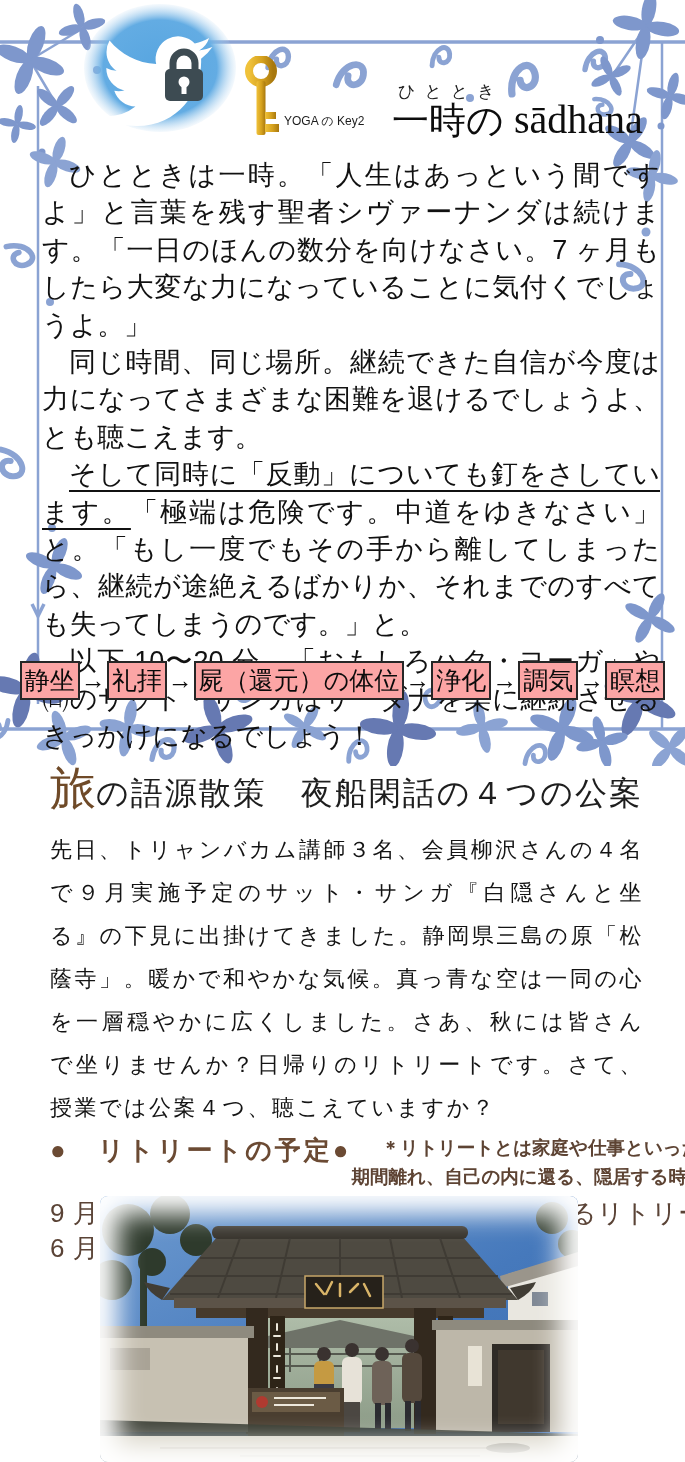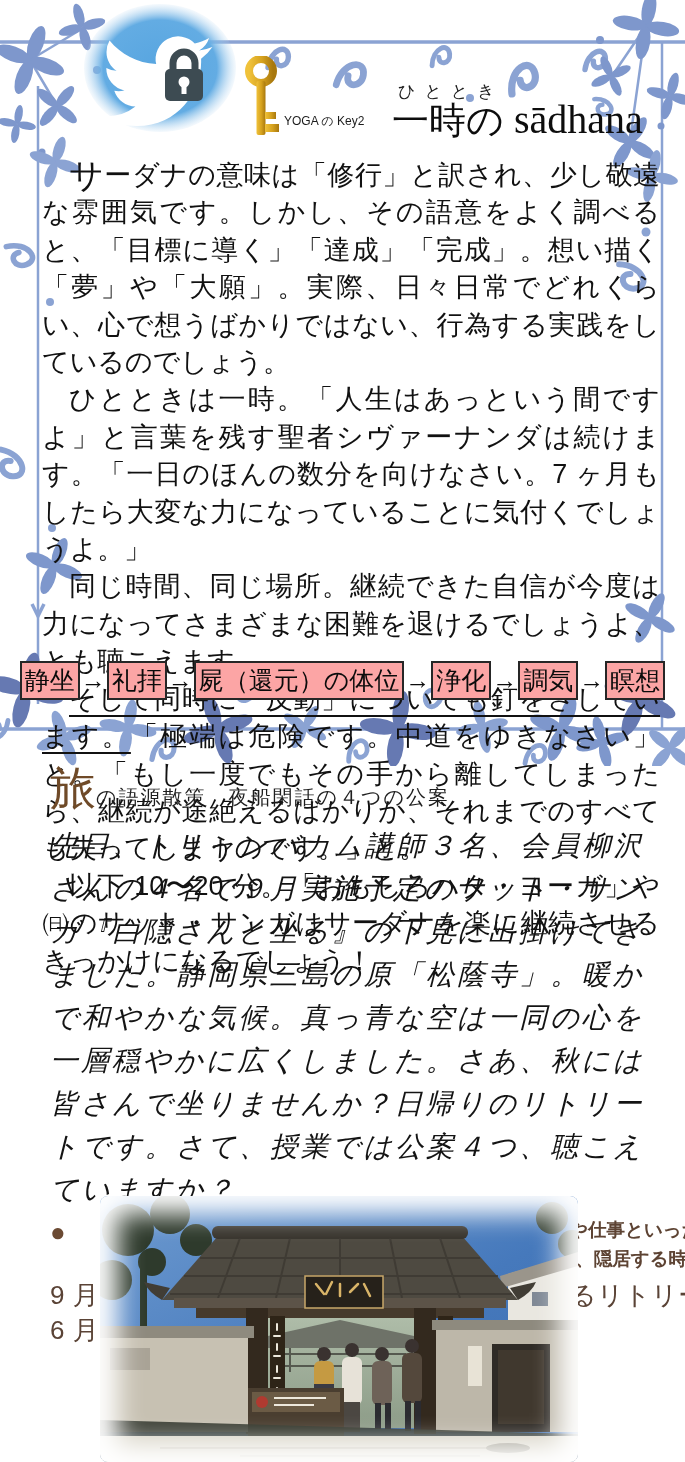--- a/index.html
+++ b/index.html
@@ -29,23 +29,23 @@
   
   .flow{position:absolute;left:0;top:661px;width:685px;display:flex;justify-content:center;
         align-items:center;font-size:25px;}
   .flow .fbox{border:2px solid #262626;background:#fca5a5;padding:1px 3px;white-space:nowrap;color:#0b0b0b;}
   .flow .arr{padding:0 1px;color:#0b0b0b;}
 
   
   .section2{position:absolute;left:50px;top:766px;width:594px;}
   .s2-head{white-space:nowrap;color:#1e1e1e;}
   .s2-head .tabi{font-size:46px;color:#6f4a28;font-family:"Liberation Serif",serif;line-height:1;}
-  .s2-head .rest{font-size:20px;letter-spacing:2px;font-family:Liberation Sans, sans-serif;}
-  .s2-body{margin-top:12px;font-size:28px;line-height:43px;letter-spacing:2.5px;
-           font-family:"Liberation Serif",serif;color:#141414;text-align:justify;font-style:italic;}
+  .s2-head .rest{font-size:32px;letter-spacing:2px;font-family:Liberation Sans, sans-serif;}
+  .s2-body{margin-top:12px;font-size:22px;line-height:43px;letter-spacing:2.5px;
+           font-family:"Liberation Serif",serif;color:#141414;text-align:justify;}
   .retreat-row{margin-top:4px;display:flex;align-items:flex-start;}
   .retreat-label{font-size:26px;font-weight:700;letter-spacing:3px;color:#6b4a33;white-space:nowrap;text-align:right;}
   .retreat-note{font-size:18.5px;line-height:29px;font-weight:700;color:#5d4333;white-space:nowrap;}
   .retreat-note .n1{padding-left:30px;}
   .schedule{margin-top:5px;font-size:26px;line-height:35px;color:#5a4336;letter-spacing:0.5px;white-space:nowrap;}
 
   
   .photo{position:absolute;left:100px;top:1196px;width:478px;height:266px;border-radius:8px;}
   .photo svg{display:block;border-radius:8px;}
   .photo::after{content:"";position:absolute;inset:0;border-radius:8px;
@@ -180,21 +180,20 @@
       <rect x="25" y="56" width="11" height="7" fill="url(#gold)"></rect>
       <rect x="25" y="68" width="14" height="8" fill="url(#gold)"></rect>
     </svg>
   </div>
 
   <div class="kicker">YOGA の Key2</div>
   <div class="furigana">ひととき</div>
   <div class="title"><span class="jp">一時の</span><span class="latin"> sādhana</span></div>
 
   <div class="article">
-      <p><span class="drop">サ</span><span>ーダナの意味は「修行」と訳され、少し敬遠な雰囲気です。しかし、その語意をよく調べると、「目標に導く」「達成」「完成」。想い描く「夢」や「大願」。実際、日々日常でどれくらい、心で想うばかりではない、行為する実践をしているのでしょう。</span></p>
       <p><span>ひとときは一時。「人生はあっという間ですよ」と言葉を残す聖者シヴァーナンダは続けます。「一日のほんの数分を向けなさい。7 ヶ月もしたら大変な力になっていることに気付くでしょうよ。」</span></p>
       <p><span>同じ時間、同じ場所。継続できた自信が今度は力になってさまざまな困難を退けるでしょうよ、とも聴こえます。</span></p>
       <p><span class="uline">そして同時に「反動」についても釘をさしています。</span><span>「極端は危険です。中道をゆきなさい」と。「もし一度でもその手から離してしまったら、継続が途絶えるばかりか、それまでのすべても失ってしまうのです。」と。</span></p>
       <p><span>以下 10〜20 分。「おもしろハタ・ヨーガ」や㈰のサット・サンガはサーダナを楽に継続させるきっかけになるでしょう！</span></p>
     </div>
 
   <div class="flow">
       <span class="fbox">静坐</span>
       <span class="arr">→</span>
       <span class="fbox">礼拝</span>

